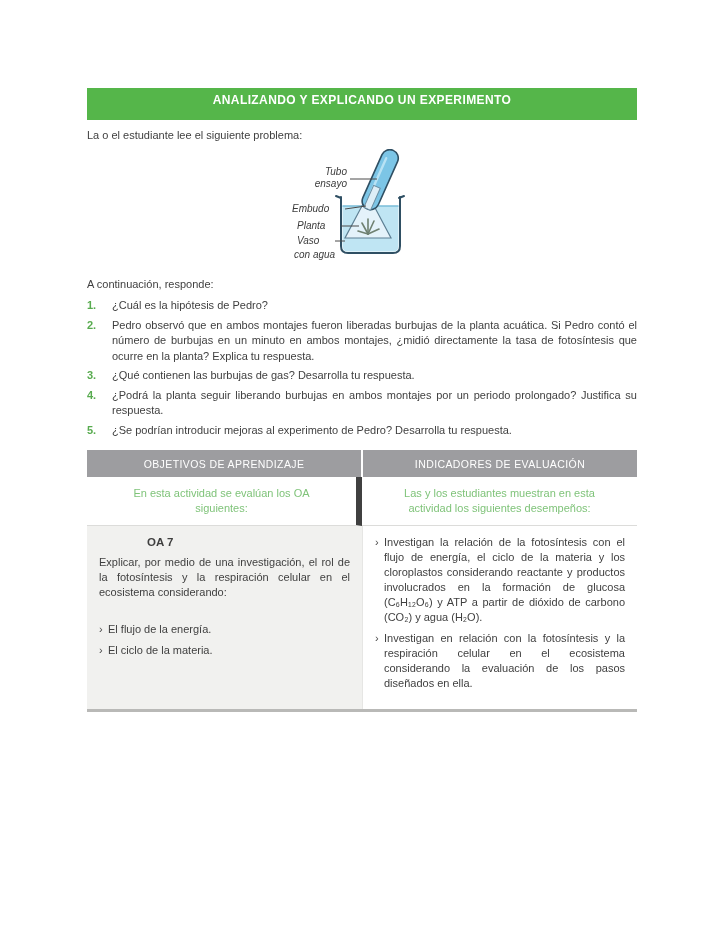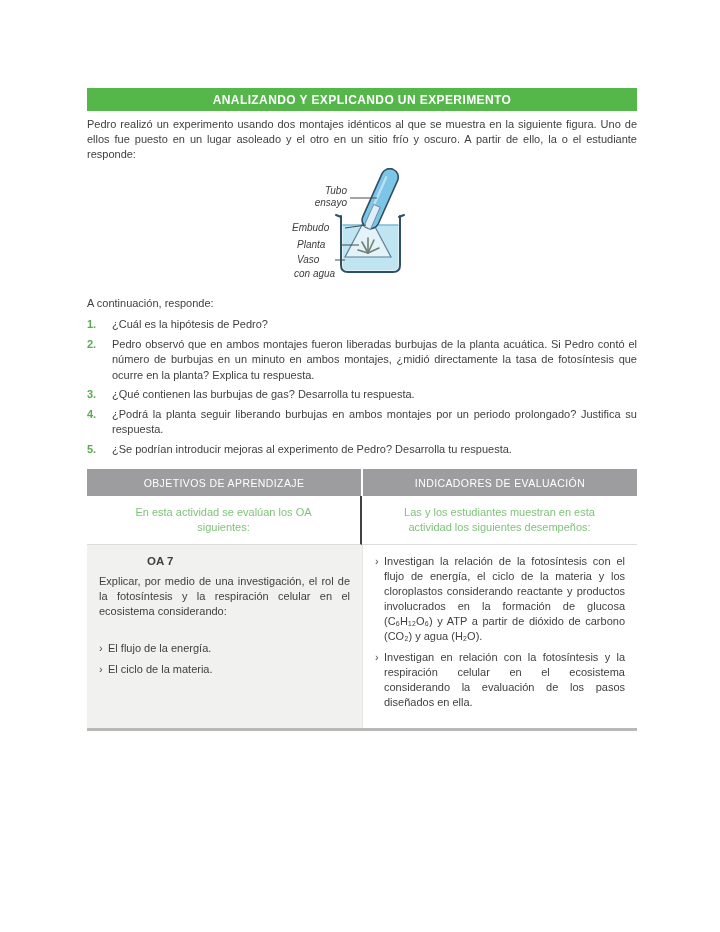--- a/index.html
+++ b/index.html
@@ -8,21 +8,21 @@
     background: #ffffff;
     font-family: "Liberation Sans", "DejaVu Sans", sans-serif;
     color: #3f3f3f;
   }
   .page {
     width: 550px;
     margin-left: 87px;
     padding-top: 88px;
   }
   .title-bar {
-    height: 23px;
+    height: 32px;
     background: #55b64a;
     color: #ffffff;
     font-size: 12px;
     font-weight: bold;
     letter-spacing: 0.4px;
     text-align: center;
     line-height: 25px;
   }
   .intro {
     margin-top: 8px;
@@ -84,21 +84,21 @@
   }
   .tbl-sub .cell {
     background: #ffffff;
     color: #7fc379;
     font-size: 11px;
     line-height: 15px;
     text-align: center;
     padding: 9px 24px;
     border-bottom: 1px solid #dcdcda;
   }
-  .tbl-sub .cell:first-child { border-right: 2px solid #404040; }
+  .tbl-sub .cell:first-child { border-right: 6px solid #404040; }
   .tbl-body .cell {
     font-size: 11px;
     line-height: 15px;
     padding: 9px 12px 12px;
     min-height: 135px;
   }
   .cell-left { background: #f1f1ef; }
   .cell-right { background: #ffffff; border-left: 1px solid #e6e6e4; }
   .oa-code { font-weight: bold; font-size: 11.5px; margin-bottom: 5px; margin-left: 48px; }
   .oa-text { text-align: justify; margin-bottom: 22px; }
@@ -114,22 +114,22 @@
 </style>
 </head>
 <body>
 
 <div class="page">
 
   <div class="title-bar">
     <span>ANALIZANDO Y EXPLICANDO UN EXPERIMENTO</span>
   </div>
 
-
-  <p class="problem">Pedro realizó un experimento usando dos montajes idénticos al que se muestra en la siguiente figura. Uno de ellos fue puesto en un lugar asoleado y el otro en un sitio frío y oscuro. A partir de ello, la o el estudiante responde:</p>
+  <p class="intro">La o el estudiante lee el siguiente problema:</p>
+
 
   <div class="figure">
     <svg width="150" height="124" viewBox="0 0 150 124">
 
       <g fill="none" stroke="#2f4f63" stroke-width="2" stroke-linecap="round">
         <path d="M46,47 L51,49"></path>
         <path d="M114,47 L109,49"></path>
         <path d="M51,48 L51,97 Q51,104 58,104 L103,104 Q110,104 110,97 L110,48"></path>
       </g>
 

